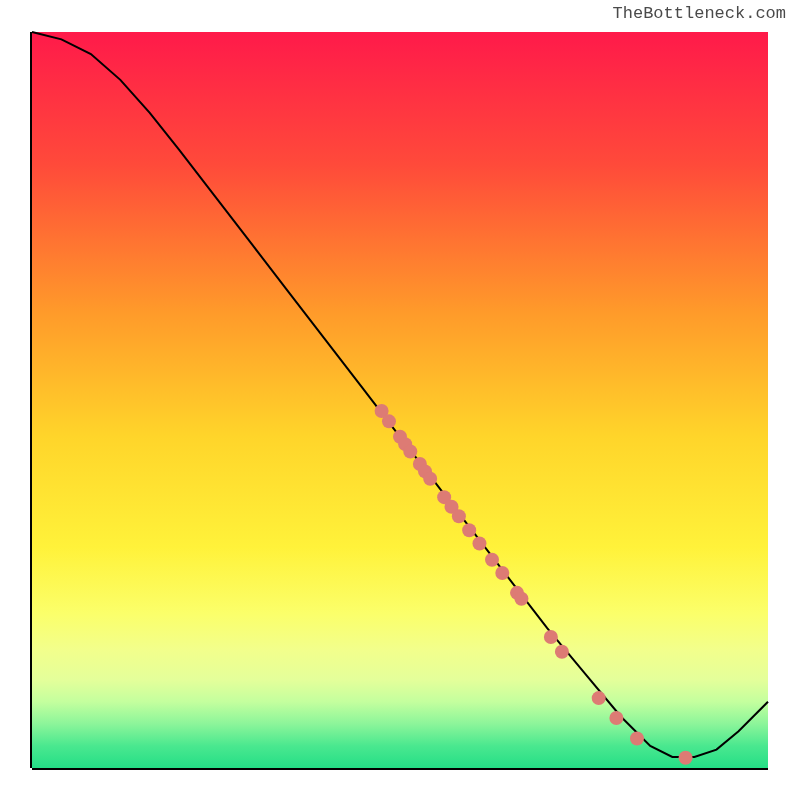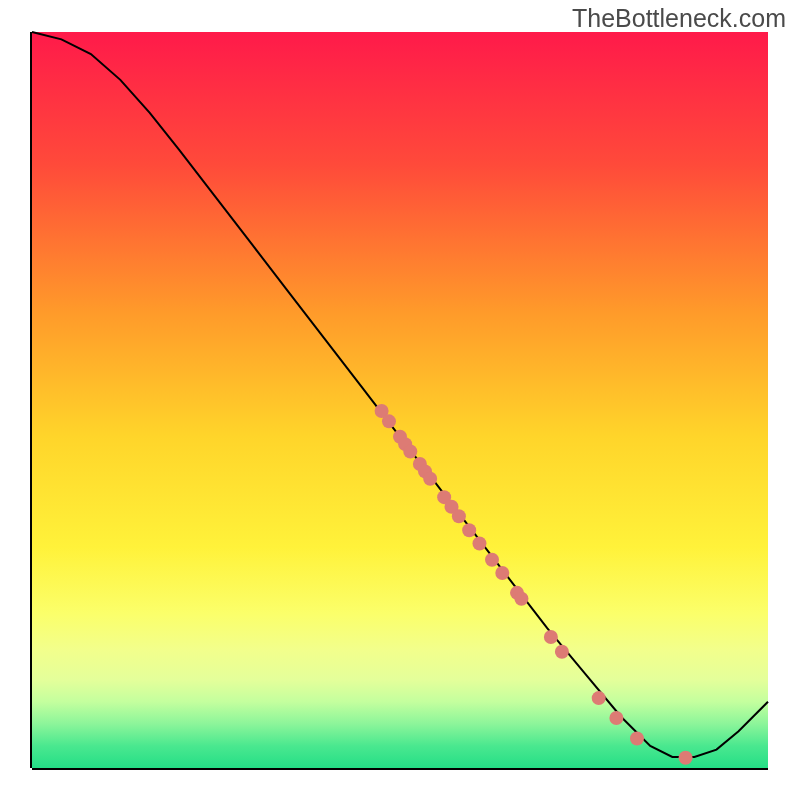--- a/index.html
+++ b/index.html
@@ -18,22 +18,22 @@
     position: absolute;
     top: 0;
     left: 0;
     width: 800px;
     height: 800px;
   }
   .watermark {
     position: absolute;
     top: 4px;
     right: 14px;
-    font-family: Liberation Sans, sans-serif;
-    font-size: 25px;
+    font-family: Liberation Mono, monospace;
+    font-size: 17px;
     color: #4a4a4a;
     font-weight: 500;
   }
   .plot-svg {
     position: absolute;
     top: 0;
     left: 0;
     width: 800px;
     height: 800px;
   }

